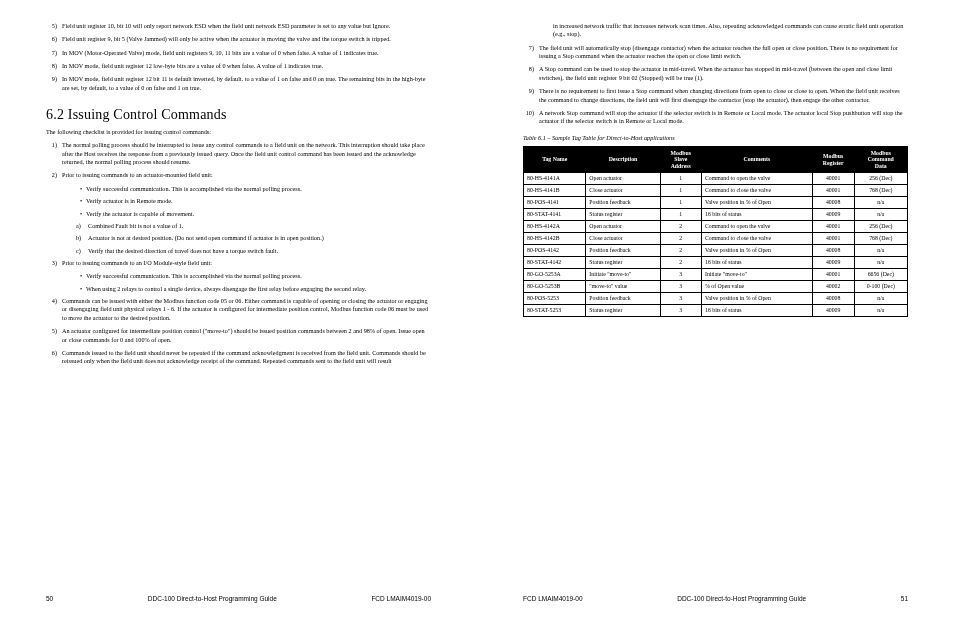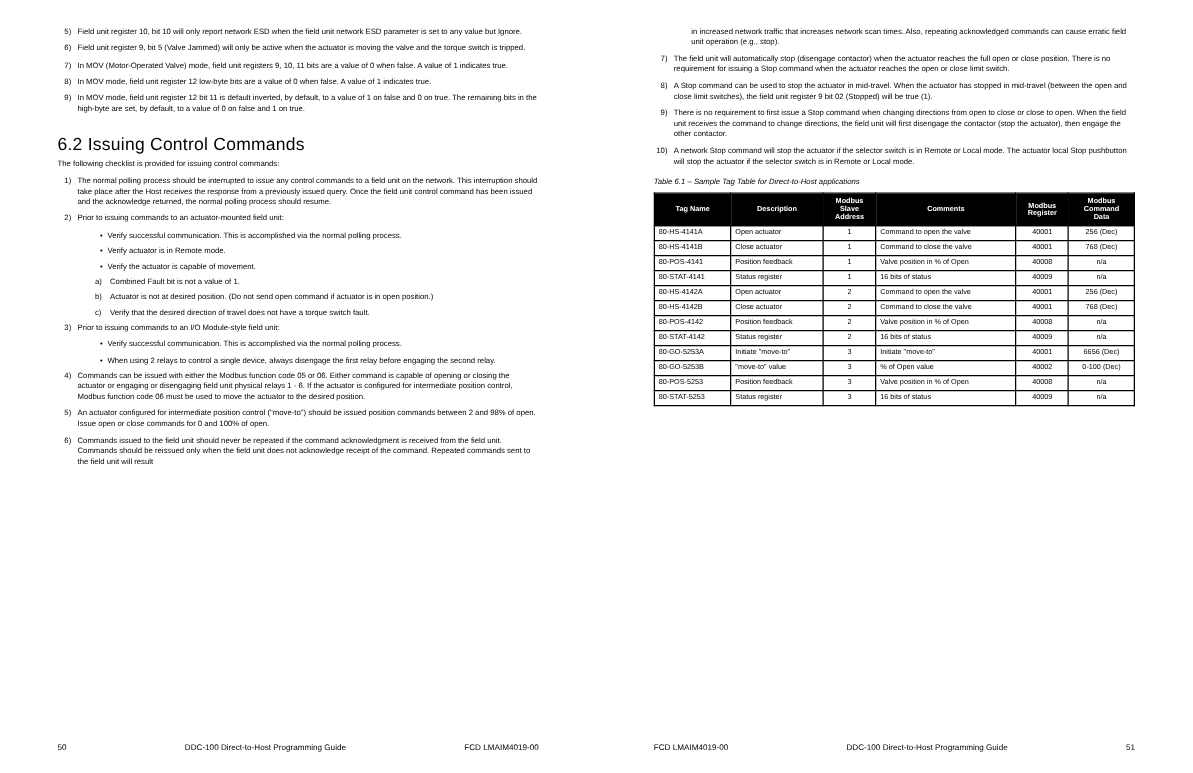--- a/index.html
+++ b/index.html
@@ -9,21 +9,21 @@
       width: 954px;
       height: 618px;
       overflow: hidden;
       font-size: 6.2px;
       color: #000;
       line-height: 1.35;
     }
     .spread { display: flex; height: 100%; }
     .page { flex: 1; padding: 22px 46px 14px 46px; display: flex; flex-direction: column; position: relative; }
     .page-right { padding: 22px 46px 14px 46px; }
-    .content { flex: 1; }
+    .content { flex: 1; font-family: Liberation Serif, serif; }
     .num-item { display: flex; margin-bottom: 5px; }
     .num-item .num { width: 14px; flex-shrink: 0; text-align: right; padding-right: 3px; }
     .num-item .txt { flex: 1; padding-left: 2px; }
     .sub-indent { margin-left: 30px; }
     .bullet-item { display:flex; margin-bottom: 4px; }
     .bullet-item .b { width: 10px; text-align: center; flex-shrink:0;}
     .bullet-item .txt { flex:1; }
     .letter-item { display:flex; margin-bottom: 4px; }
     .letter-item .b { width: 12px; flex-shrink:0;}
     .letter-item .txt { flex:1; }

